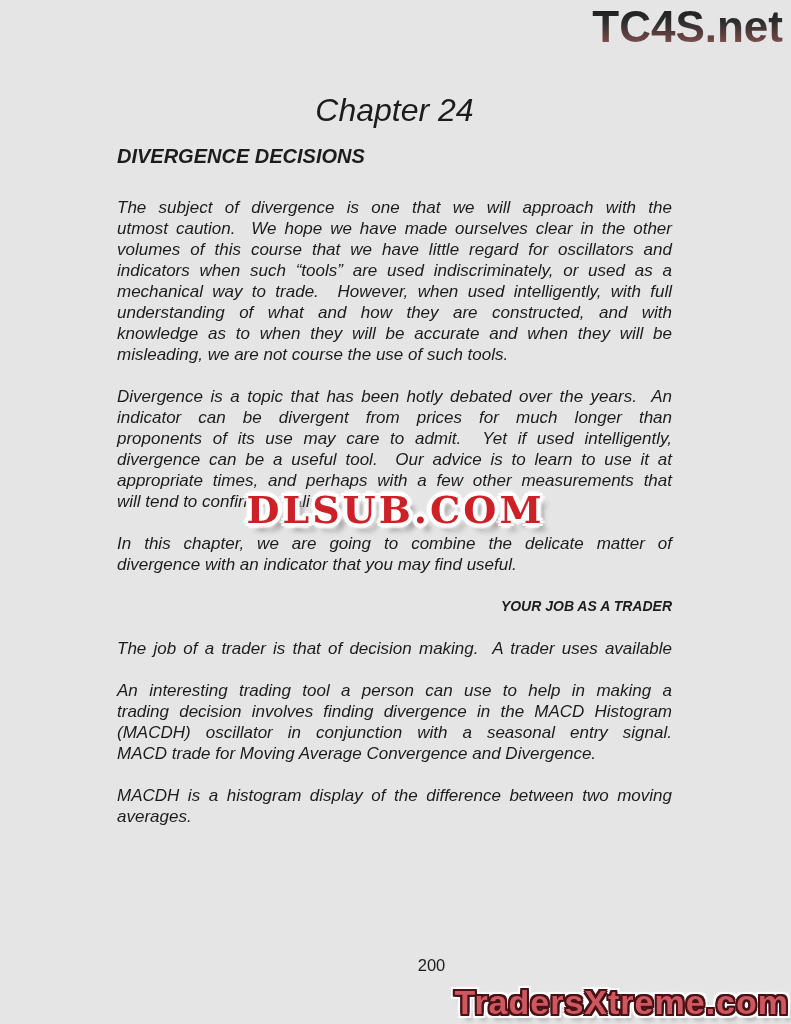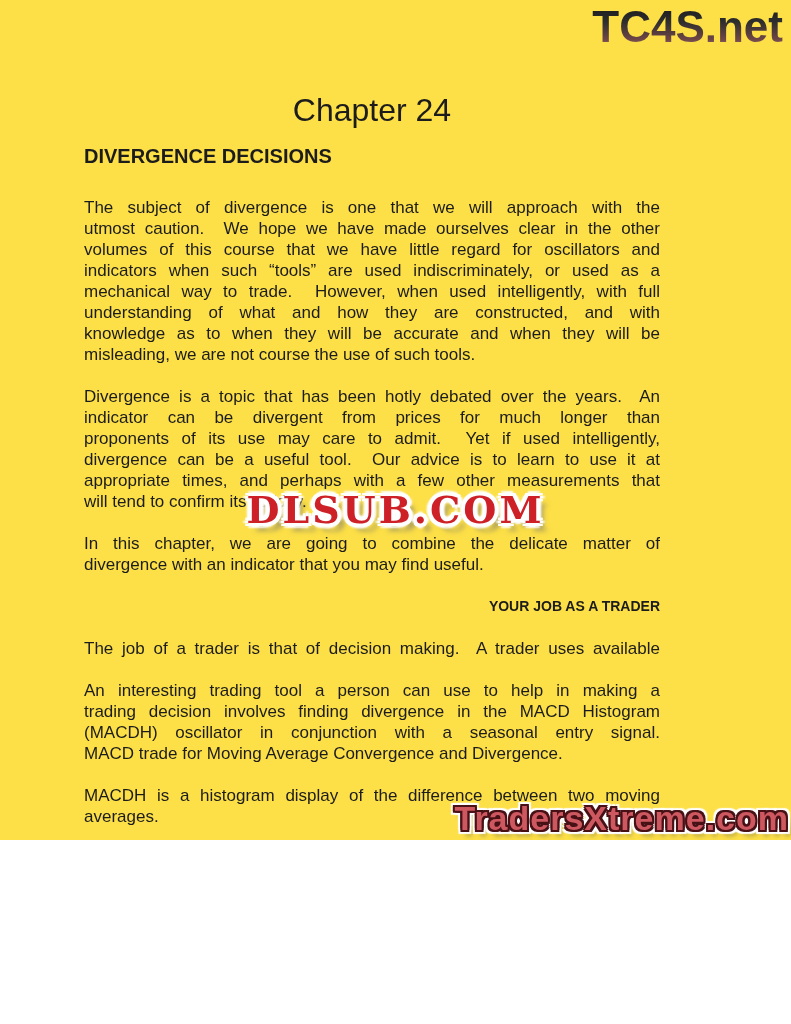--- a/index.html
+++ b/index.html
@@ -1,20 +1,20 @@
 <!DOCTYPE html>
 <html><head>
 <meta charset="utf-8">
 <style>
   html, body { margin: 0; padding: 0; background: #ffffff; }
   .page {
     position: relative;
     width: 791px;
-    height: 840px;
-    background: #fde047;
+    height: 1024px;
+    background: #e5e5e5;
     overflow: hidden;
     font-family: "Liberation Sans", "DejaVu Sans", sans-serif;
     color: #1c1c1c;
   }
 
   
   .tc4s {
     position: absolute;
     top: 2px;
     right: 8px;
@@ -24,22 +24,23 @@
     background: linear-gradient(180deg, #161616 0%, #2e2e2e 40%, #6e4646 75%, #a87474 92%, #c49c9c 100%);
     -webkit-background-clip: text;
     background-clip: text;
     color: transparent;
     white-space: nowrap;
   }
 
   
   .content {
     position: absolute;
-    top: 0; left: 0; right: 17px;
-    padding: 0 114px 0 84px;
+    top: 0; left: 0; right: 5px;
+    padding: 0 114px 0 117px;
+    font-style: italic;
   }
   .chapter-title {
     font-size: 32px;
     font-weight: 400;
     line-height: 37px;
     text-align: center;
     margin: 92px 0 0 0;
   }
   .chapter-subtitle {
     font-size: 20px;

